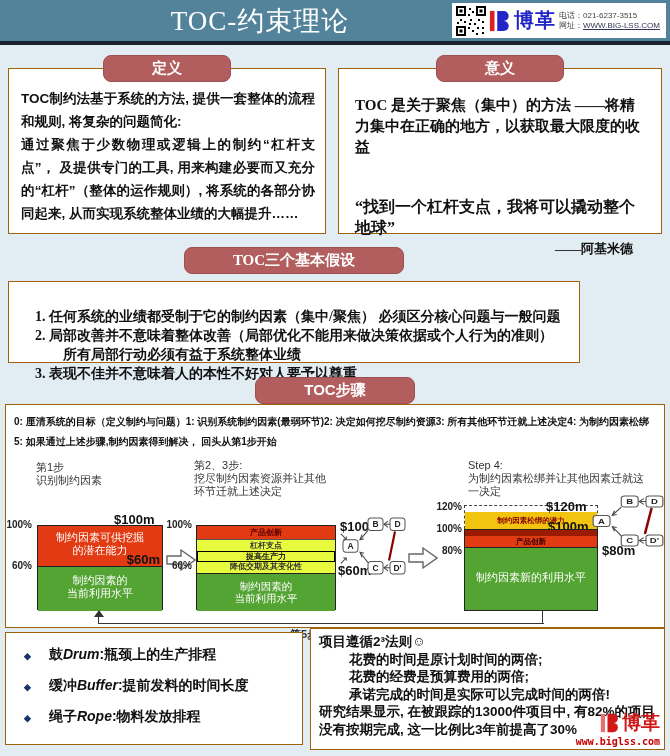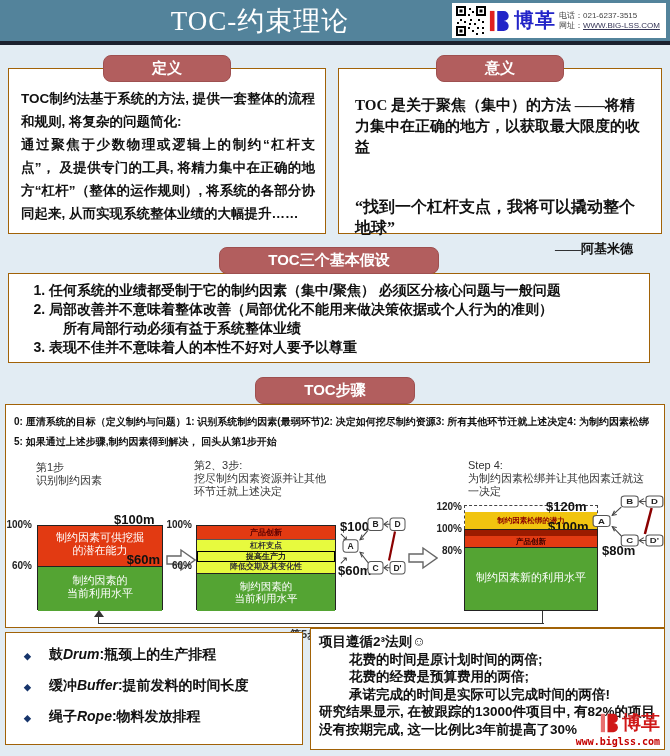--- a/index.html
+++ b/index.html
@@ -94,36 +94,36 @@
   <div class="contact">
     <div><span>电话：</span><span>021-6237-3515</span></div>
     <div><span>网址：</span><span class="lnk">WWW.BIG-LSS.COM</span></div>
   </div>
 </div>
 
 <div class="blk" style="left:8px; top:55px; width:318px; height:179px;">
   <div class="pill">定义</div>
   <div class="card" style="top:13px; padding:18px 10px 6px 12px;">
     <div class="deftxt">TOC制约法基于系统的方法, 提供一套整体的流程和规则, 将复杂的问题简化:</div>
-    <div class="deftxt">通过聚焦于少数物理或逻辑上的制约“杠杆支点”， 及提供专门的工具, 将精力集中在正确的地方“杠杆”（整体的运作规则）, 将系统的各部分协同起来, 从而实现系统整体业绩的大幅提升……</div>
+    <div class="deftxt">通过聚焦于少数物理或逻辑上的制约“杠杆支点”， 及提供专门的工具, 用来构建必要而又充分的“杠杆”（整体的运作规则）, 将系统的各部分协同起来, 从而实现系统整体业绩的大幅提升……</div>
   </div>
 </div>
 
 <div class="blk" style="left:338px; top:55px; width:324px; height:179px;">
   <div class="pill">意义</div>
   <div class="card" style="top:13px; padding:26px 14px 0 16px;">
     <div class="meantxt">TOC 是关于聚焦（集中）的方法 ——将精力集中在正确的地方，以获取最大限度的收益</div>
     <div class="meantxt" style="margin-top:38px; font-size:16px;">“找到一个杠杆支点，我将可以撬动整个地球”</div>
     <div class="meantxt" style="text-align:right; padding-right:14px; font-size:13px;">——阿基米德</div>
   </div>
 </div>
 
-<div class="blk" style="left:8px; top:247px; width:642px; height:116px;">
+<div class="blk" style="left:8px; top:247px; width:572px; height:116px;font-family:Liberation Serif, serif;">
   <div class="pill">TOC三个基本假设</div>
-  <div class="card" style="top:26px; padding:7px 10px 4px 14px;">
+  <div class="card" style="top:34px; padding:25px 10px 4px 14px;">
     <ol class="assump" style="margin-left:26px;">
       <li><span>任何系统的业绩都受制于它的制约因素（集中/聚焦） 必须区分核心问题与一般问题</span></li>
       <li><span>局部改善并不意味着整体改善（局部优化不能用来做决策依据或个人行为的准则）</span>
         <div style="margin-left:14px;">所有局部行动必须有益于系统整体业绩</div>
       </li>
       <li><span>表现不佳并不意味着人的本性不好对人要予以尊重</span></li>
     </ol>
   </div>
 </div>
 

